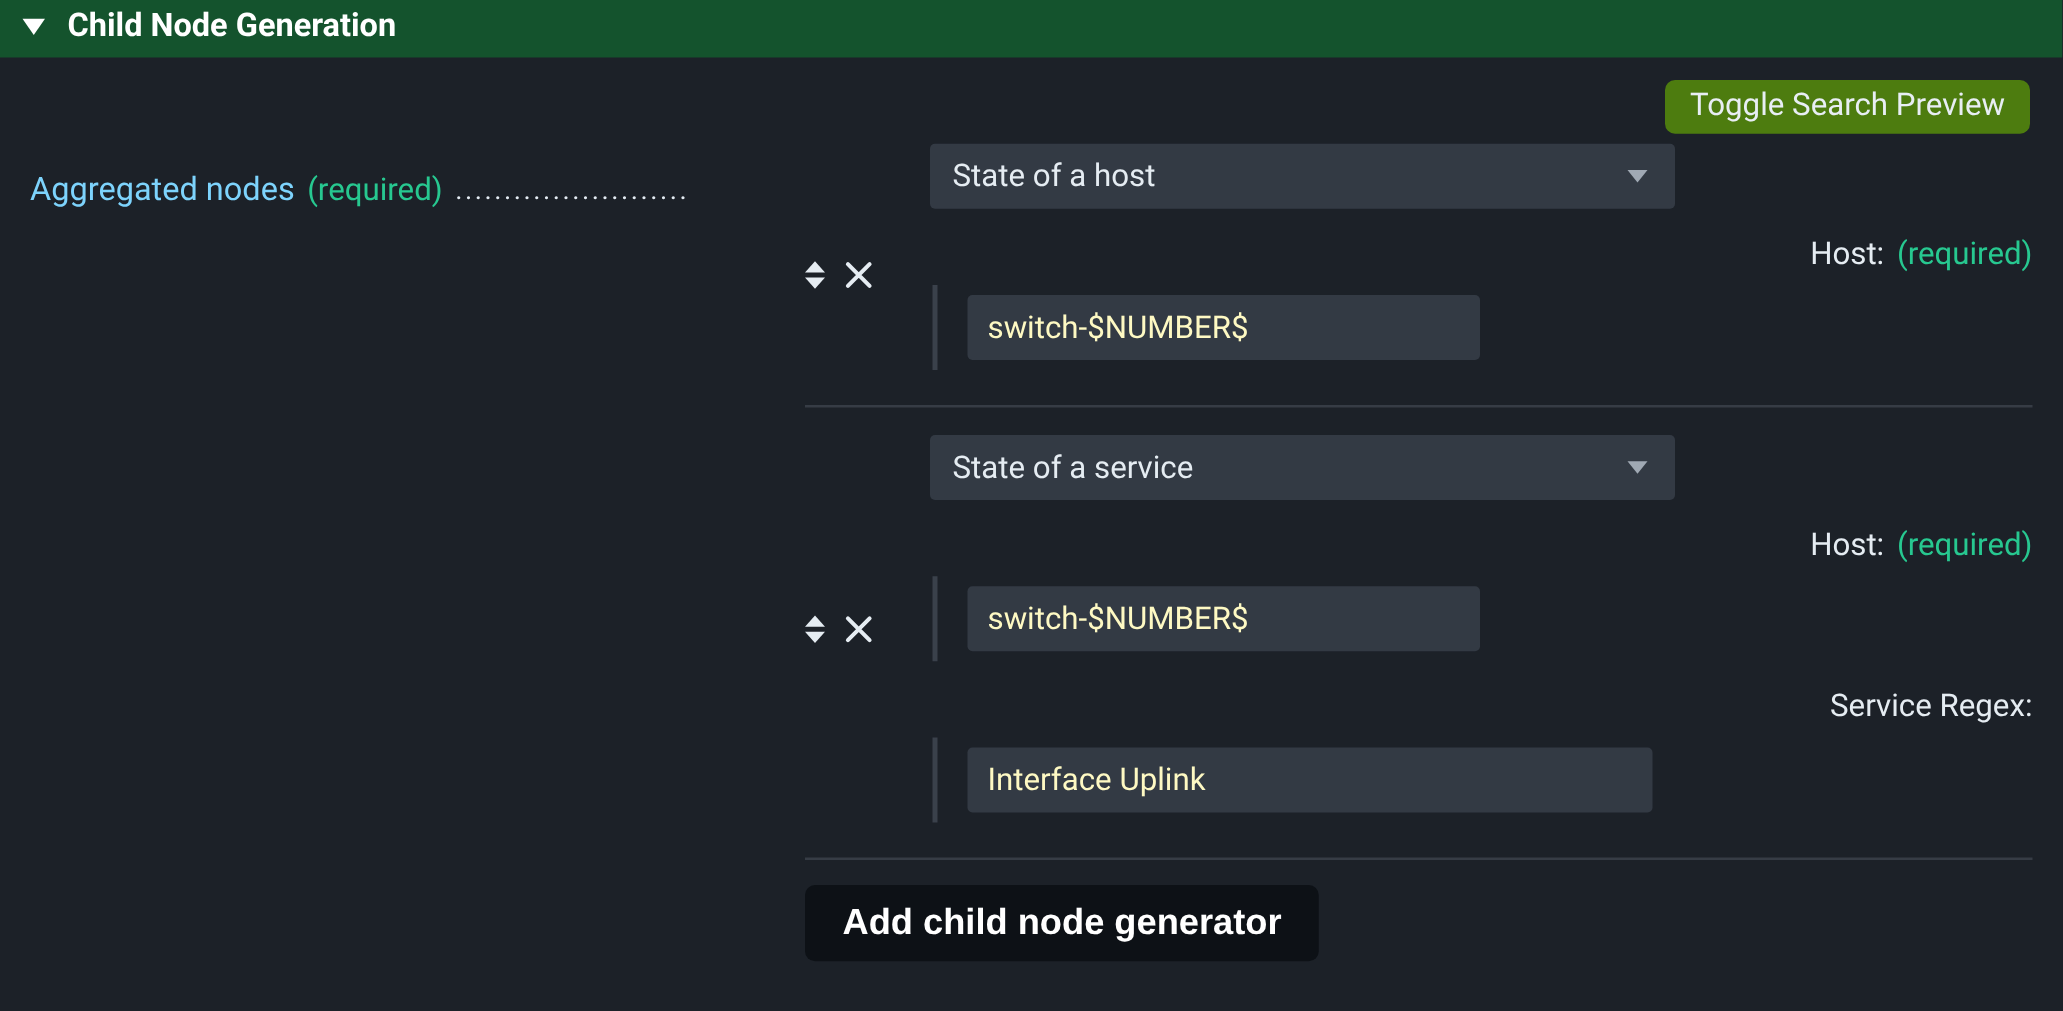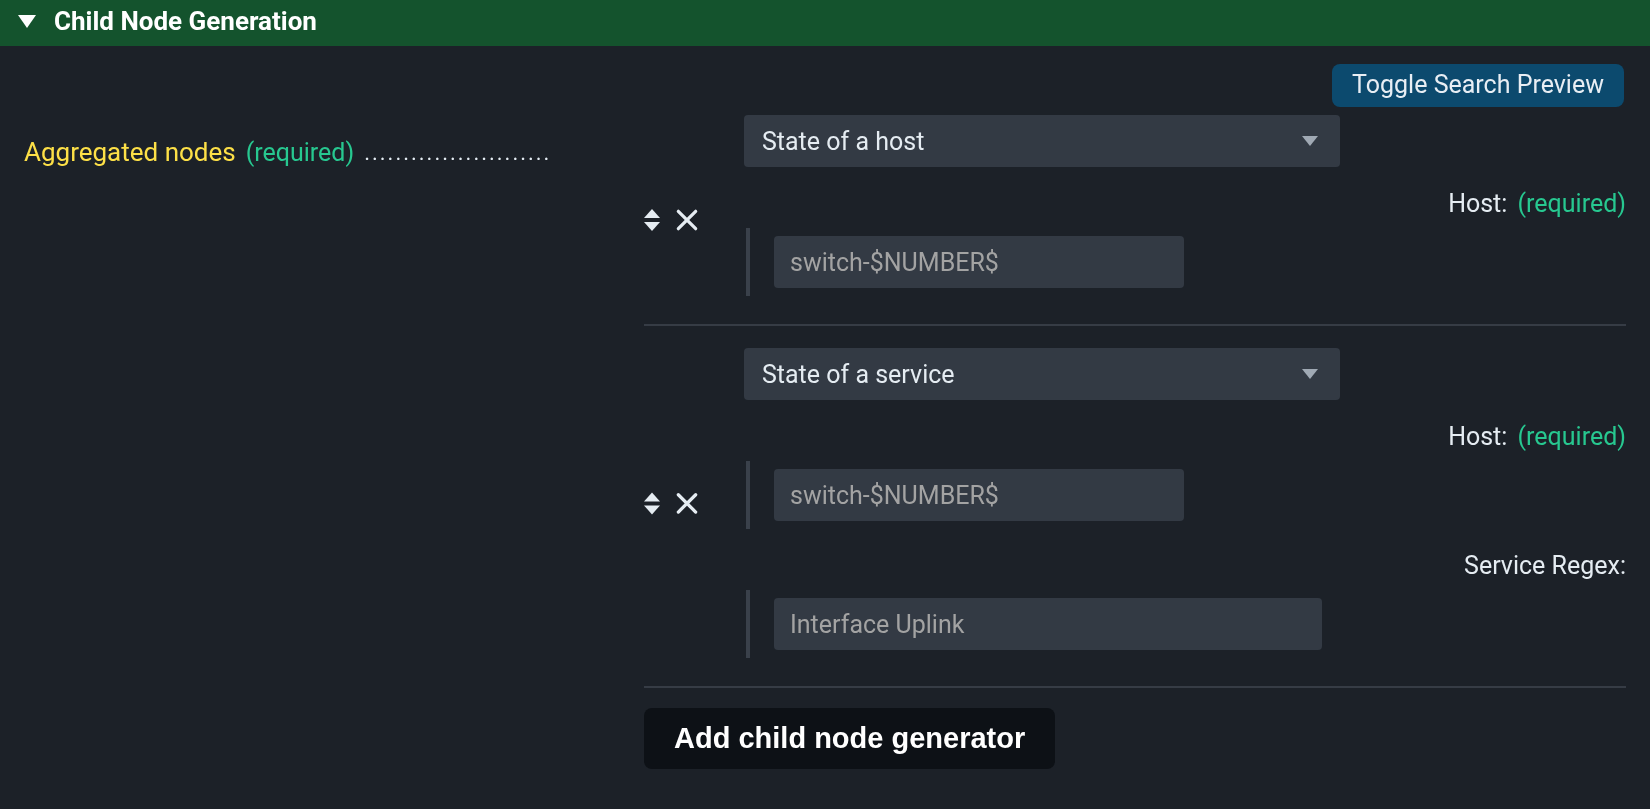--- a/index.html
+++ b/index.html
@@ -33,21 +33,21 @@
     font-size: 26px;
   }
 
   
   .toggle-row {
     display: flex;
     justify-content: flex-end;
     padding: 18px 26px 0 0;
   }
   .toggle-btn {
-    background: #0c4a6e;
+    background: #4d7c0f;
     border-radius: 8px;
     padding: 6px 20px 8px 20px;
     font-size: 25px;
     color: #e8eef4;
     cursor: pointer;
   }
 
   
   .main {
     display: flex;
@@ -57,21 +57,21 @@
     width: 610px;
     flex: 0 0 610px;
     padding-top: 22px;
   }
   .label-line {
     display: flex;
     align-items: center;
     white-space: nowrap;
   }
   .label-main {
-    color: #fde047;
+    color: #7dd3fc;
     font-size: 26px;
   }
   .req {
     color: #27c890;
     font-size: 25px;
     margin-left: 10px;
   }
   .dots {
     flex: 1;
     margin-left: 10px;
@@ -162,21 +162,21 @@
     padding-top: 8px;
     padding-bottom: 8px;
   }
   .text-input {
     background: #333a44;
     border: none;
     border-radius: 4px;
     height: 52px;
     padding: 0 16px;
     font-size: 25px;
-    color: #a3a3a3;
+    color: #fef9c3;
     width: 410px;
     outline: none;
     font-family: inherit;
   }
   .text-input.wide { width: 548px; }
 
   .node-block.second {
     padding-top: 22px;
     position: relative;
   }

